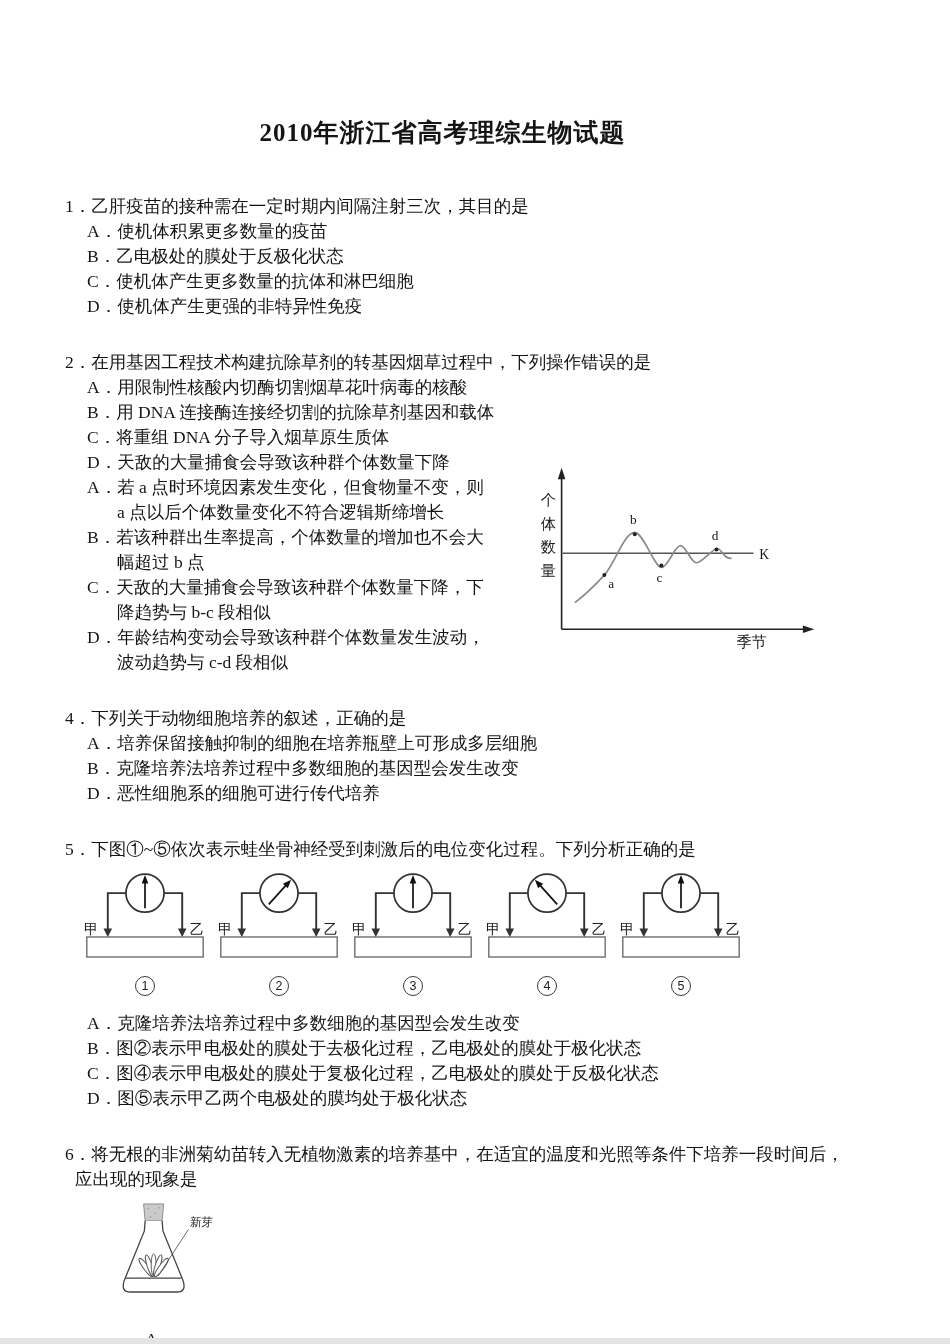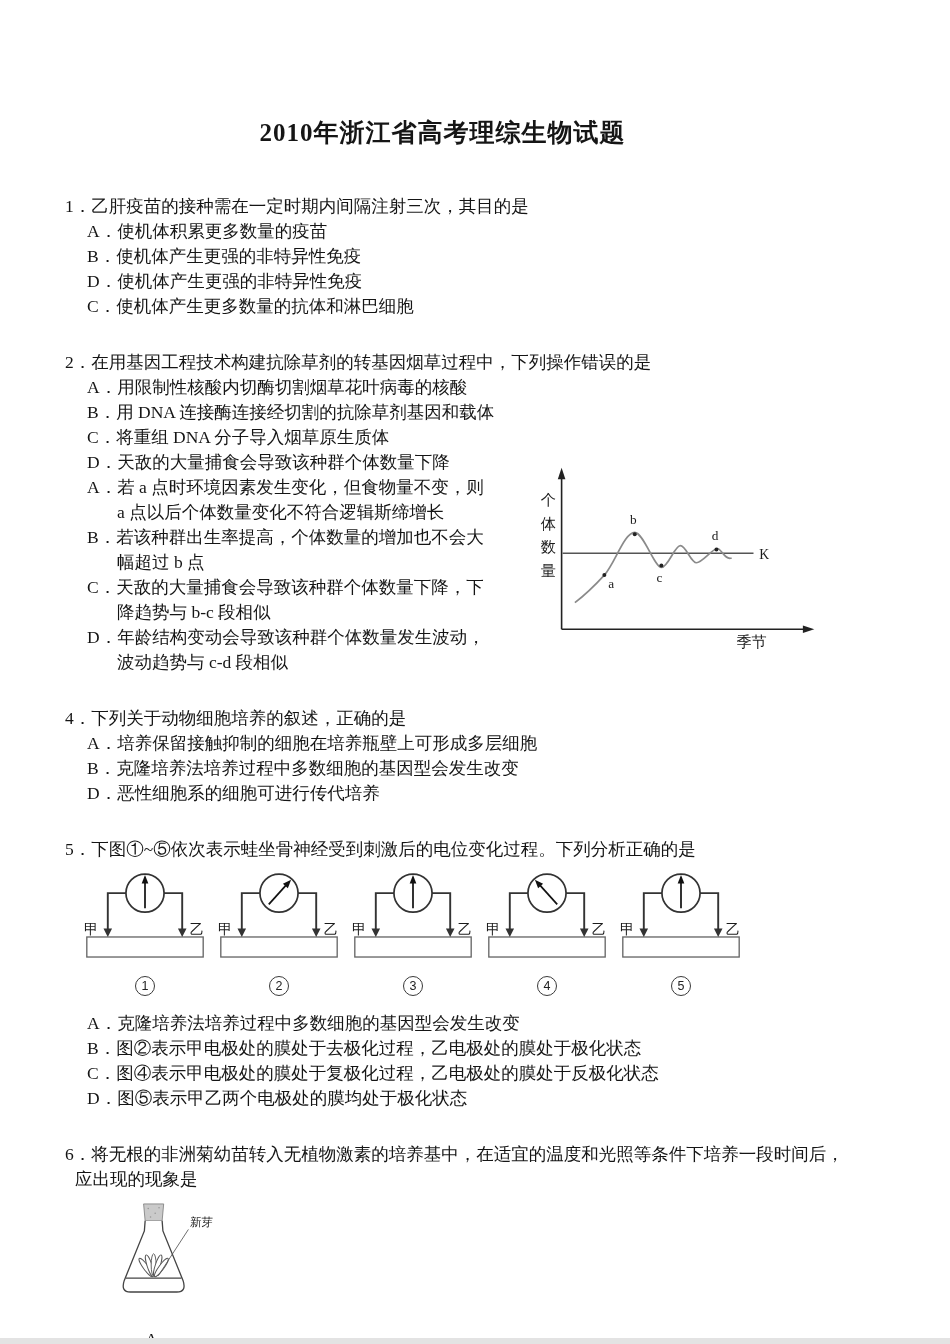--- a/index.html
+++ b/index.html
@@ -40,23 +40,23 @@
 </head>
 <body>
 
 <div class="page">
 
   <h1 class="doc-title">2010年浙江省高考理综生物试题</h1>
 
   <div>
     <p class="stem">1．乙肝疫苗的接种需在一定时期内间隔注射三次，其目的是</p>
     <p class="opt">A．使机体积累更多数量的疫苗</p>
-    <p class="opt">B．使机体产生更强的非特异性免疫</p>
+    <p class="opt">B．乙电极处的膜处于反极化状态</p>
+    <p class="opt">C．使机体产生更多数量的抗体和淋巴细胞</p>
     <p class="opt">D．使机体产生更强的非特异性免疫</p>
-    <p class="opt">C．使机体产生更多数量的抗体和淋巴细胞</p>
   </div>
 
   <div>
     <p class="stem">2．在用基因工程技术构建抗除草剂的转基因烟草过程中，下列操作错误的是</p>
     <p class="opt">A．用限制性核酸内切酶切割烟草花叶病毒的核酸</p>
     <p class="opt">B．用 DNA 连接酶连接经切割的抗除草剂基因和载体</p>
     <p class="opt">C．将重组 DNA 分子导入烟草原生质体</p>
     <p class="opt">D．天敌的大量捕食会导致该种群个体数量下降</p>
   </div>
 

